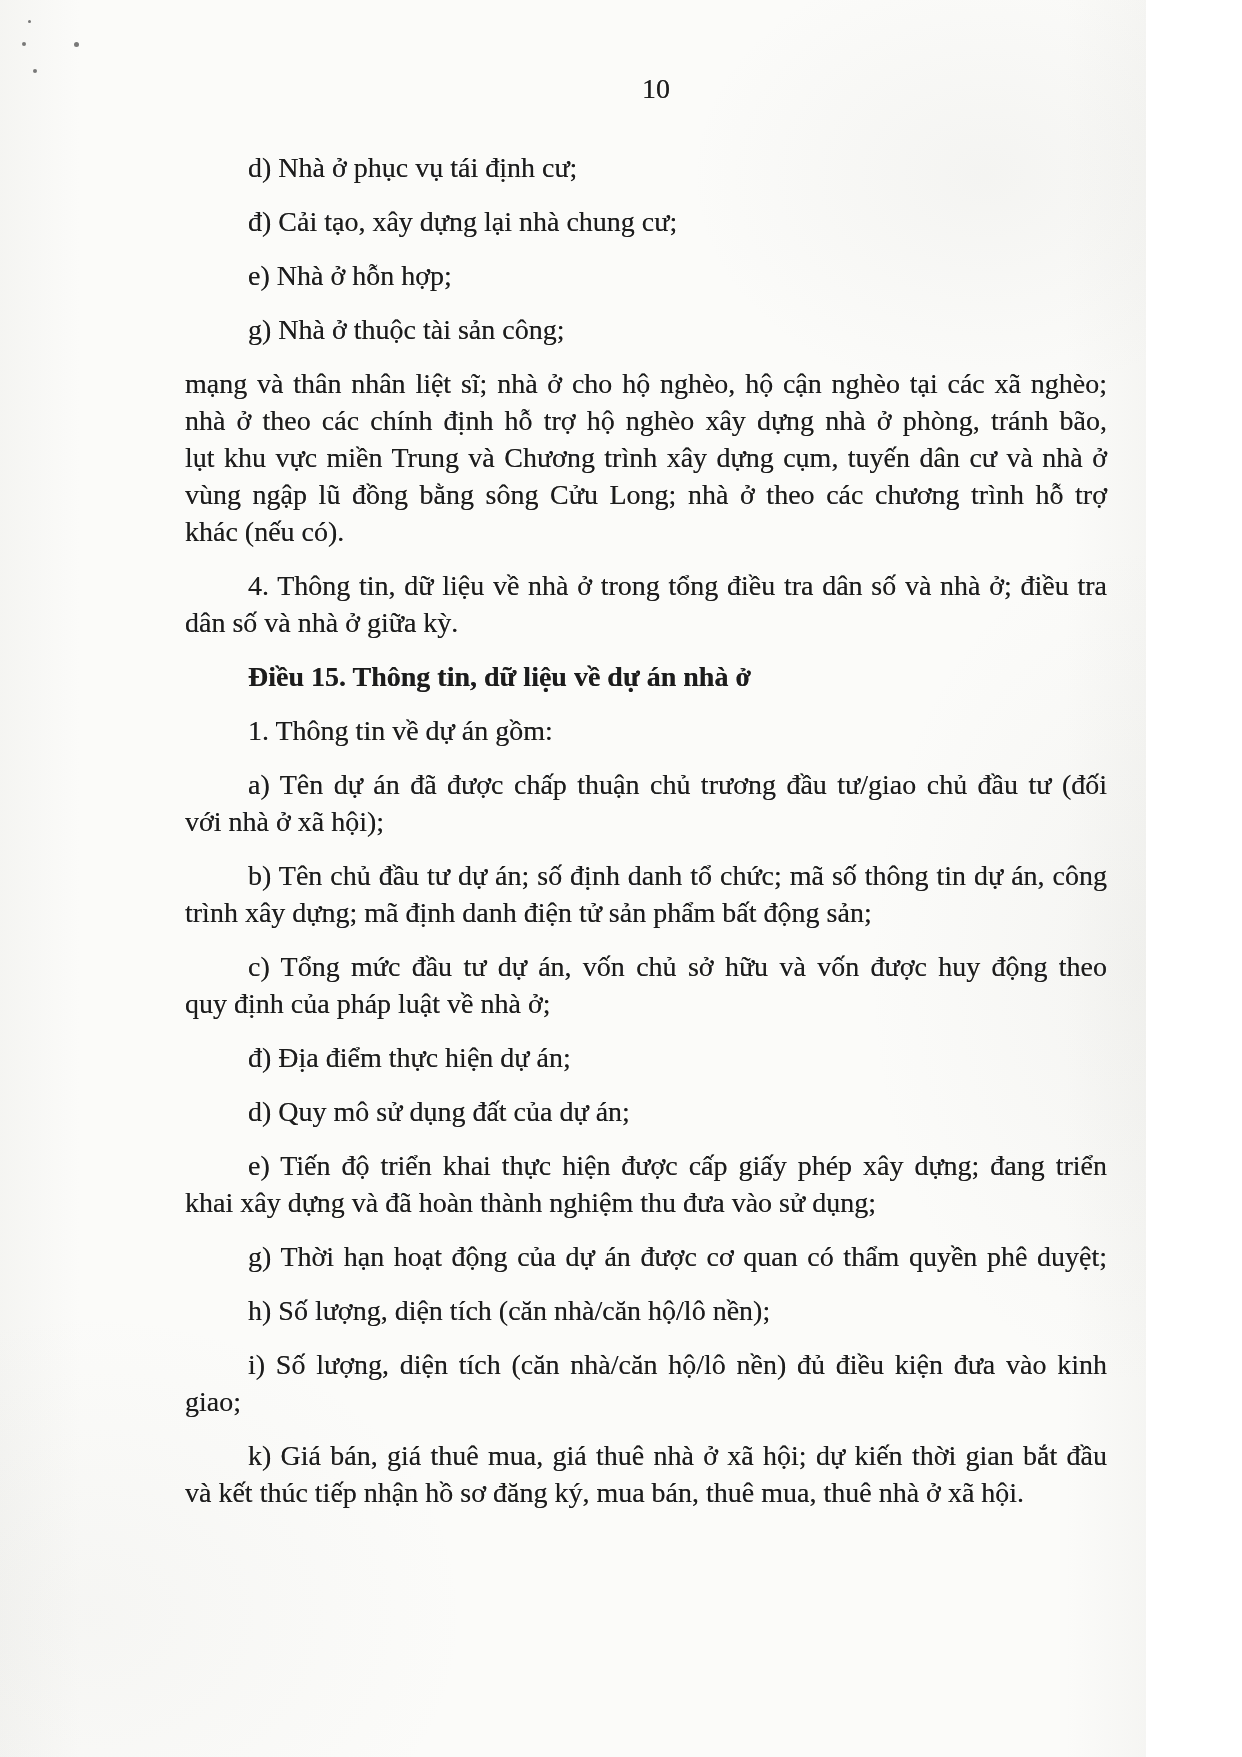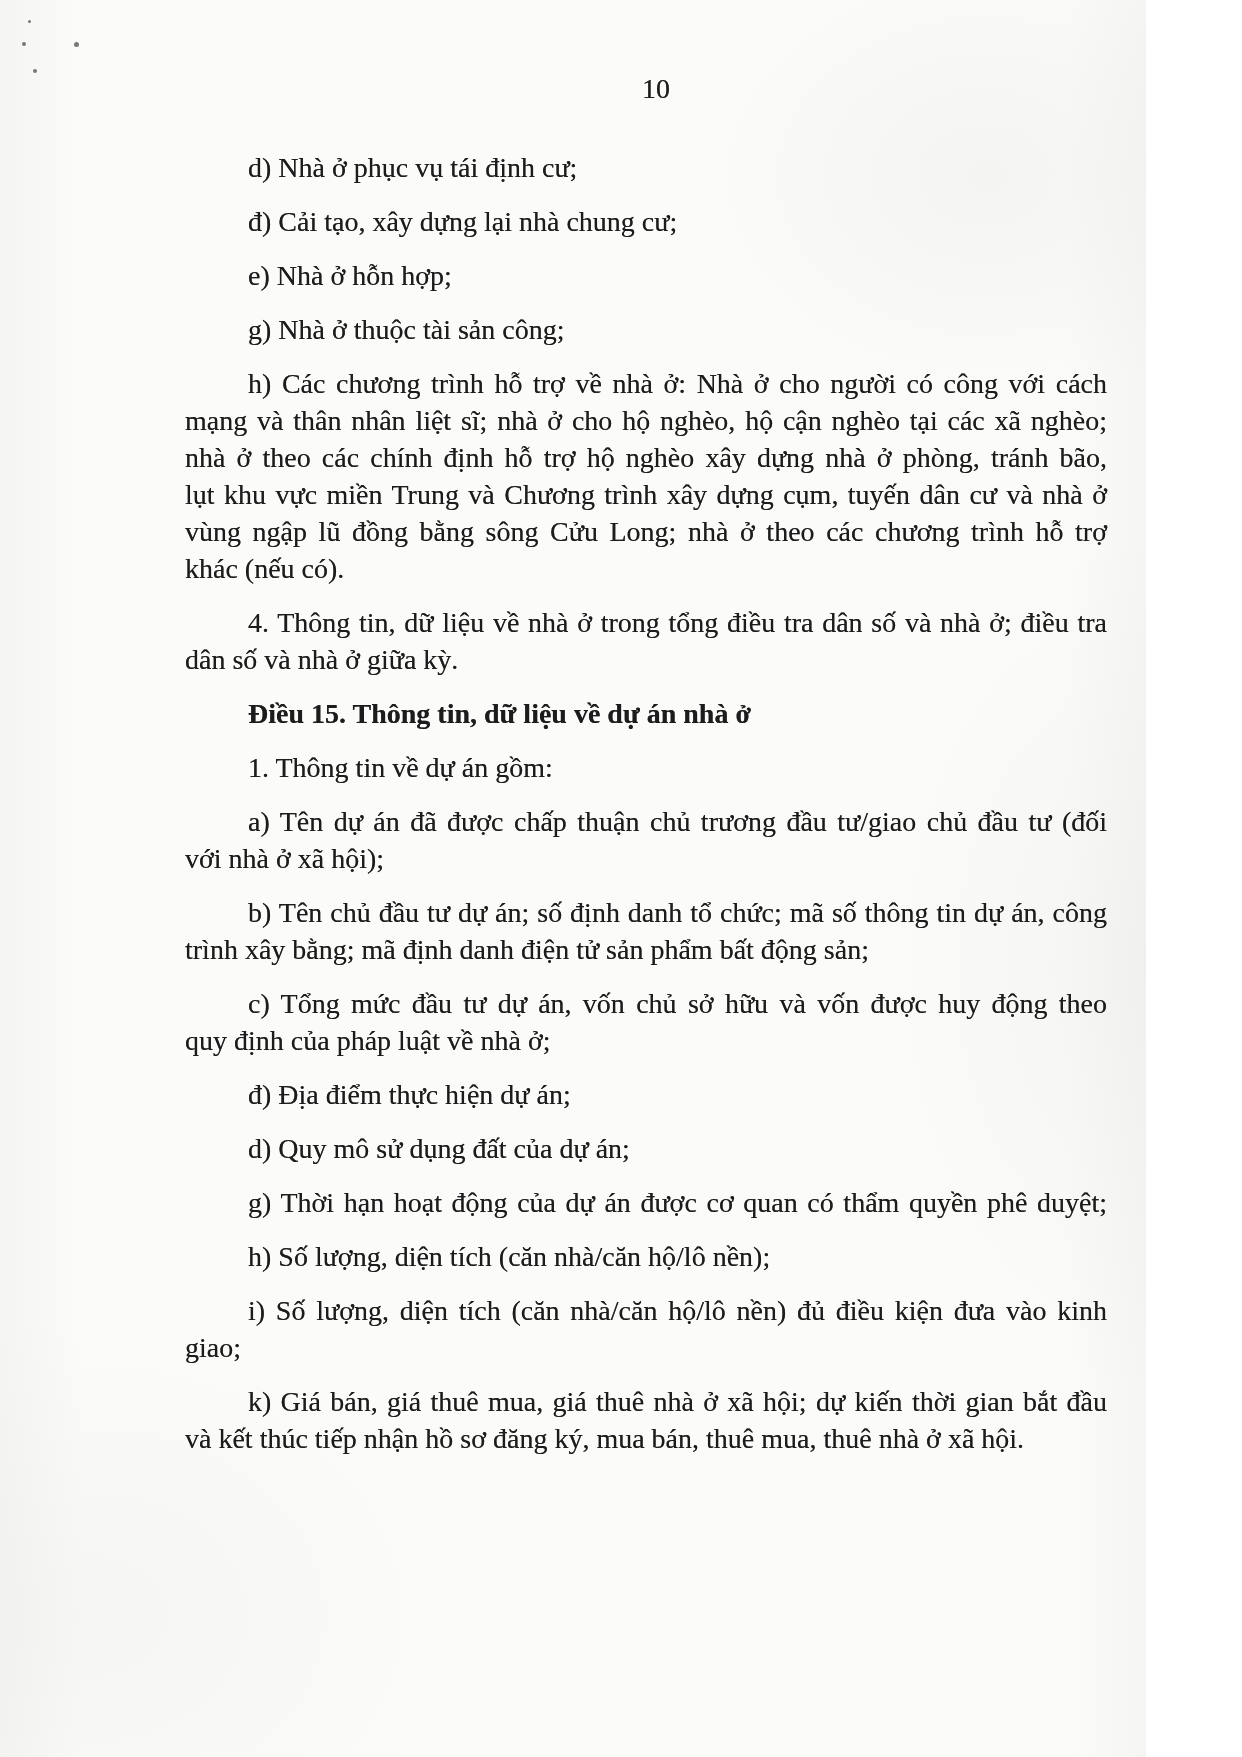--- a/index.html
+++ b/index.html
@@ -78,21 +78,20 @@
       <p class="para">
         <span class="line first">đ) Cải tạo, xây dựng lại nhà chung cư;</span>
       </p>
       <p class="para">
         <span class="line first">e) Nhà ở hỗn hợp;</span>
       </p>
       <p class="para">
         <span class="line first">g) Nhà ở thuộc tài sản công;</span>
       </p>
       <p class="para">
-        <span class="line first jl">h) Các chương trình hỗ trợ về nhà ở: Nhà ở cho người có công với cách</span>
         <span class="line jl">mạng và thân nhân liệt sĩ; nhà ở cho hộ nghèo, hộ cận nghèo tại các xã nghèo;</span>
         <span class="line jl">nhà ở theo các chính định hỗ trợ hộ nghèo xây dựng nhà ở phòng, tránh bão,</span>
         <span class="line jl">lụt khu vực miền Trung và Chương trình xây dựng cụm, tuyến dân cư và nhà ở</span>
         <span class="line jl">vùng ngập lũ đồng bằng sông Cửu Long; nhà ở theo các chương trình hỗ trợ</span>
         <span class="line">khác (nếu có).</span>
       </p>
       <p class="para">
         <span class="line first jl">4. Thông tin, dữ liệu về nhà ở trong tổng điều tra dân số và nhà ở; điều tra</span>
         <span class="line">dân số và nhà ở giữa kỳ.</span>
       </p>
@@ -101,31 +100,35 @@
       </p>
       <p class="para">
         <span class="line first">1. Thông tin về dự án gồm:</span>
       </p>
       <p class="para">
         <span class="line first jl">a) Tên dự án đã được chấp thuận chủ trương đầu tư/giao chủ đầu tư (đối</span>
         <span class="line">với nhà ở xã hội);</span>
       </p>
       <p class="para">
         <span class="line first jl">b) Tên chủ đầu tư dự án; số định danh tổ chức; mã số thông tin dự án, công</span>
-        <span class="line">trình xây bằng; mã định danh điện tử sản phẩm bất động sản;</span>
+        <span class="line">trình xây dựng; mã định danh điện tử sản phẩm bất động sản;</span>
       </p>
       <p class="para">
         <span class="line first jl">c) Tổng mức đầu tư dự án, vốn chủ sở hữu và vốn được huy động theo</span>
         <span class="line">quy định của pháp luật về nhà ở;</span>
       </p>
       <p class="para">
         <span class="line first">đ) Địa điểm thực hiện dự án;</span>
       </p>
       <p class="para">
         <span class="line first">d) Quy mô sử dụng đất của dự án;</span>
+      </p>
+      <p class="para">
+        <span class="line first jl">e) Tiến độ triển khai thực hiện được cấp giấy phép xây dựng; đang triển</span>
+        <span class="line">khai xây dựng và đã hoàn thành nghiệm thu đưa vào sử dụng;</span>
       </p>
       <p class="para">
         <span class="line first jl">g) Thời hạn hoạt động của dự án được cơ quan có thẩm quyền phê duyệt;</span>
       </p>
       <p class="para">
         <span class="line first">h) Số lượng, diện tích (căn nhà/căn hộ/lô nền);</span>
       </p>
       <p class="para">
         <span class="line first jl">i) Số lượng, diện tích (căn nhà/căn hộ/lô nền) đủ điều kiện đưa vào kinh</span>
         <span class="line">giao;</span>

